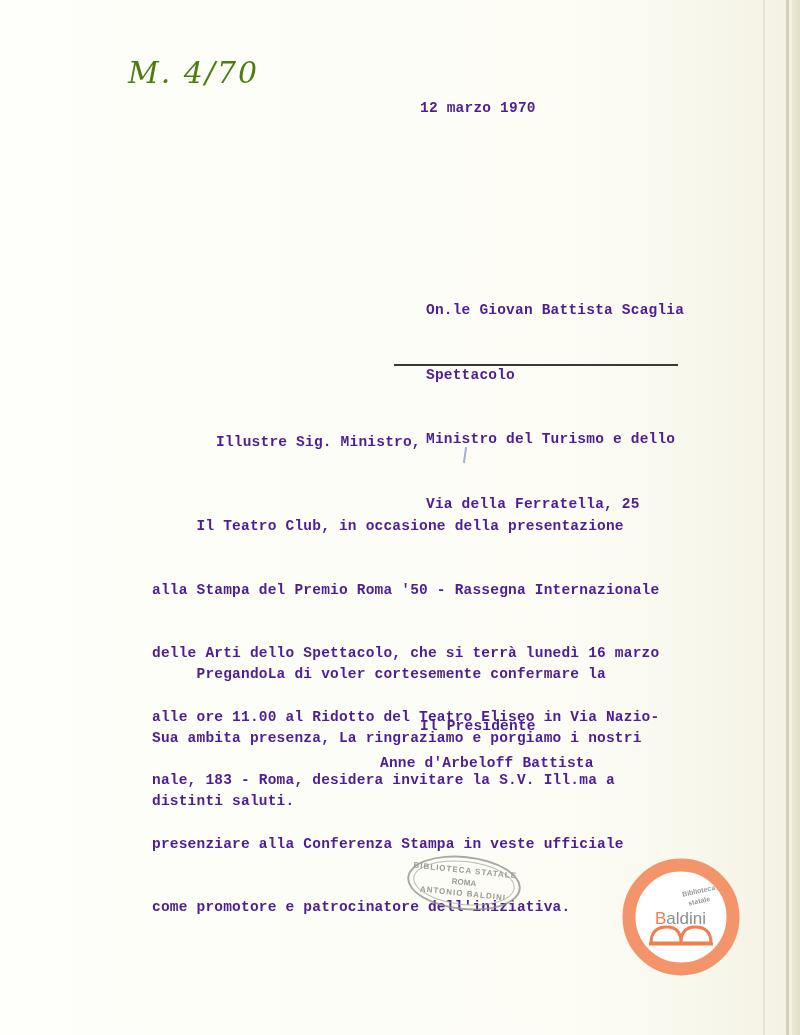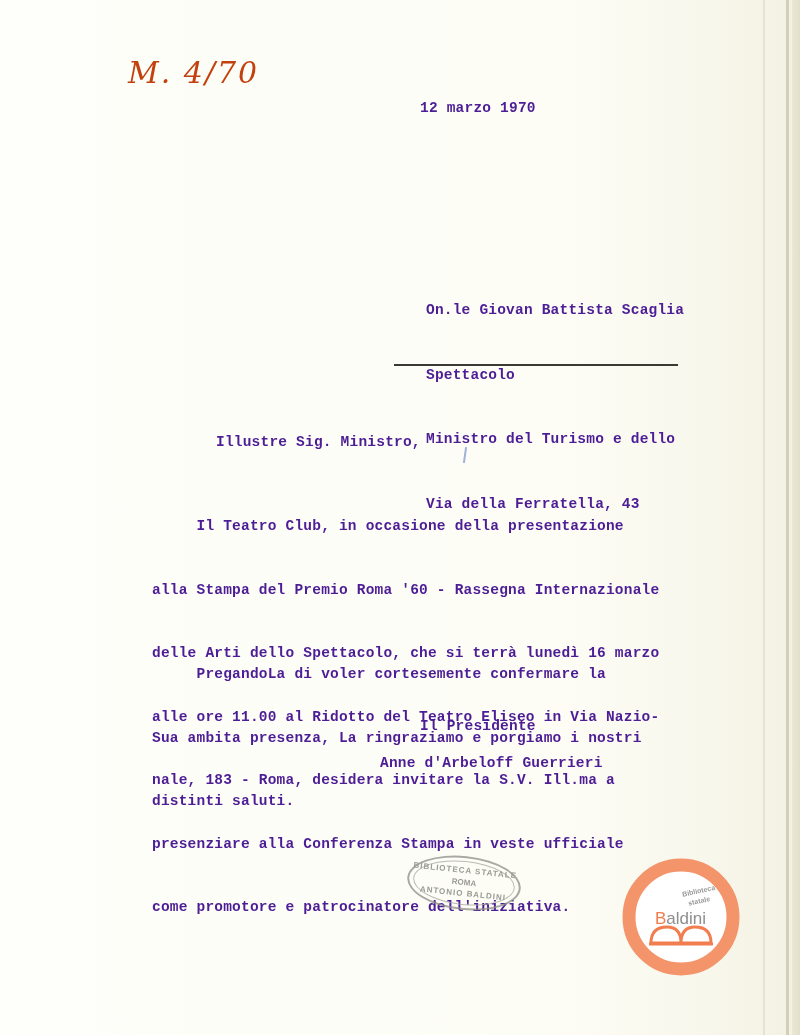--- a/index.html
+++ b/index.html
@@ -16,21 +16,21 @@
   }
   .edge {
     position: absolute; top: 0; height: 1035px;
   }
   .edge1 { left: 763px; width: 2px; background: rgba(200,196,170,0.35); }
   .edge2 { left: 786px; width: 3px; background: rgba(170,165,135,0.45); }
   .edge3 { left: 792px; width: 8px; background: linear-gradient(90deg, #ebe8d6, #e2dfc9); }
 
   .handwritten {
     position: absolute; left: 128px; top: 55px;
-    color: #c2410c;
+    color: #4d7c0f;
     font-family: "DejaVu Serif", serif;
     font-size: 30px; font-style: italic; letter-spacing: 2px;
   }
 
   .tt {
     position: absolute;
     font-family: "Liberation Mono", "DejaVu Sans Mono", monospace;
     font-size: 14.5px; font-weight: bold; line-height: 21px;
     white-space: pre; color: #4c1d95;
     letter-spacing: 0.2px;
@@ -83,45 +83,45 @@
 <div class="handwritten">
   <span>M. 4/70</span>
 </div>
 
 <div class="tt date">12 marzo 1970</div>
 
 <div class="tt addr">
   <div>On.le Giovan Battista Scaglia</div>
   <div>Spettacolo</div>
   <div>Ministro del Turismo e dello</div>
-  <div>Via della Ferratella, 43</div>
+  <div>Via della Ferratella, 25</div>
 </div>
 <div class="roma-line"></div>
 
 <div class="tt greeting">Illustre Sig. Ministro,</div>
 <div class="pen-mark"></div>
 
 <div class="tt body1">
   <div><span>     Il Teatro Club, in occasione della presentazione</span></div>
-  <div><span>alla Stampa del Premio Roma '60 - Rassegna Internazionale</span></div>
+  <div><span>alla Stampa del Premio Roma '50 - Rassegna Internazionale</span></div>
   <div><span>delle Arti dello Spettacolo, che si terrà </span><span class="u">lunedì 16 marzo</span></div>
   <div><span class="u">alle ore 11.00 al Ridotto del Teatro Eliseo in Via Nazio-</span></div>
   <div><span class="u">nale, 183 - Roma,</span><span> desidera invitare la S.V. Ill.ma a</span></div>
   <div><span>presenziare alla Conferenza Stampa in veste ufficiale</span></div>
   <div><span>come promotore e patrocinatore dell'iniziativa.</span></div>
 </div>
 
 <div class="tt body2">
   <div>     PregandoLa di voler cortesemente confermare la</div>
   <div>Sua ambita presenza, La ringraziamo e porgiamo i nostri</div>
   <div>distinti saluti.</div>
 </div>
 
 <div class="tt sig-title">Il Presidente</div>
-<div class="tt sig-name">Anne d'Arbeloff Guerrieri</div>
+<div class="tt sig-name">Anne d'Arbeloff Battista</div>
 
 <div class="stamp">
   <div class="inner"></div>
   <div class="l1">BIBLIOTECA STATALE</div>
   <div class="l2">ROMA</div>
   <div class="l3">ANTONIO BALDINI</div>
 </div>
 
 <div class="logo">
   <svg width="120" height="120" viewBox="0 0 120 120">

